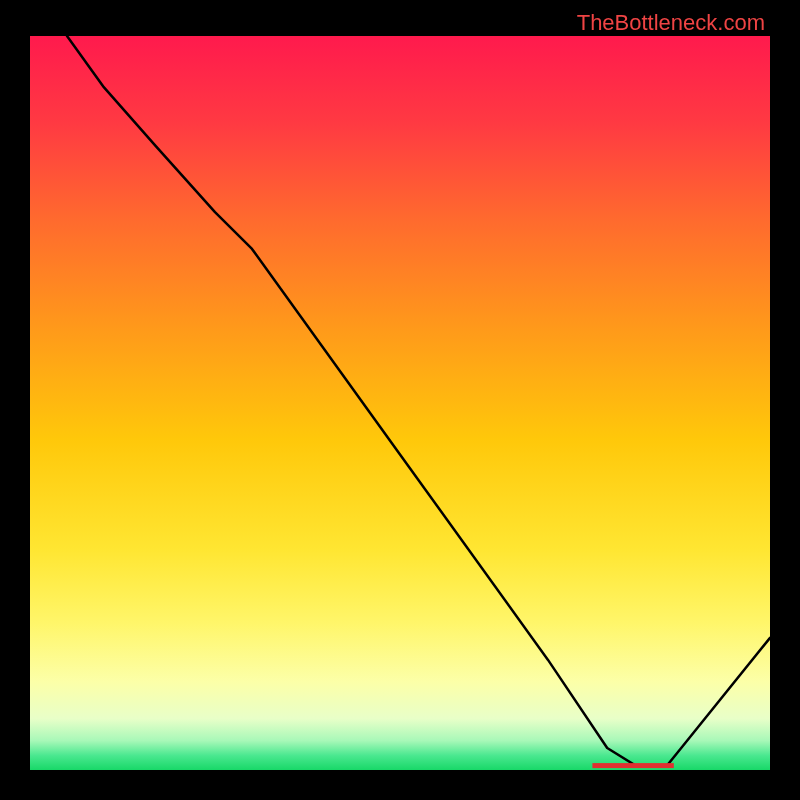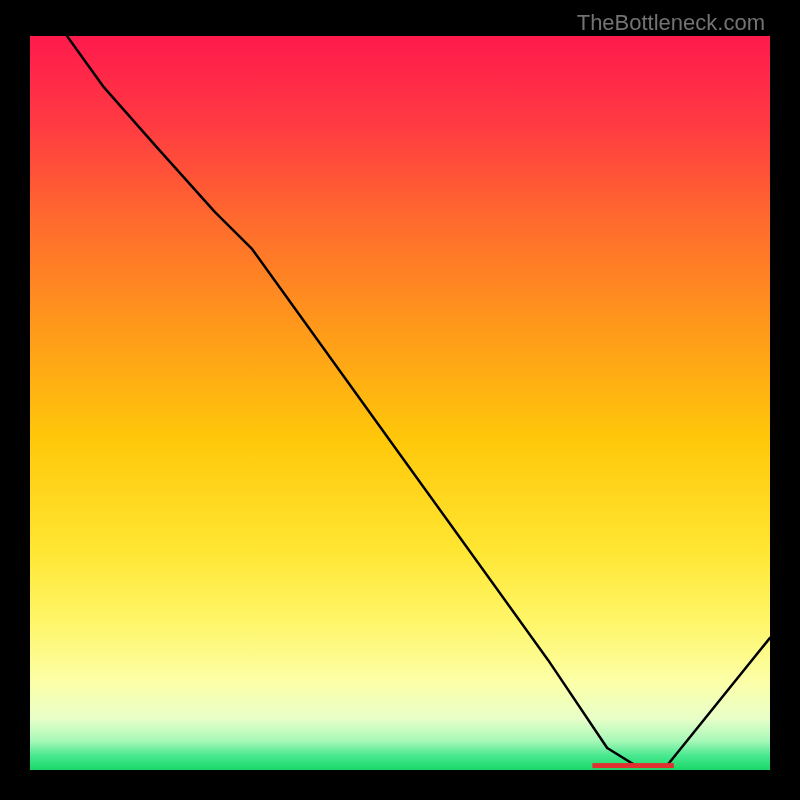--- a/index.html
+++ b/index.html
@@ -7,21 +7,21 @@
     width: 800px;
     height: 800px;
     background: #000;
     position: relative;
     font-family: Arial, sans-serif;
   }
   .attribution {
     position: absolute;
     top: 10px;
     right: 35px;
-    color: #737373;
+    color: #ef4444;
     font-size: 22px;
     font-weight: normal;
   }
   .chart-container {
     position: absolute;
     left: 30px;
     top: 36px;
     right: 30px;
     bottom: 30px;
   }

